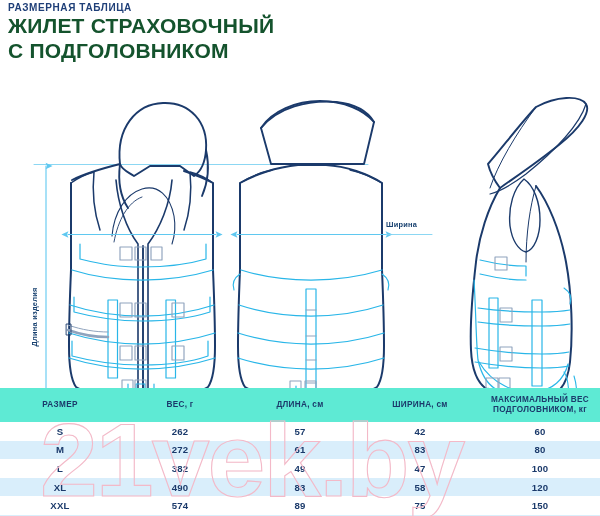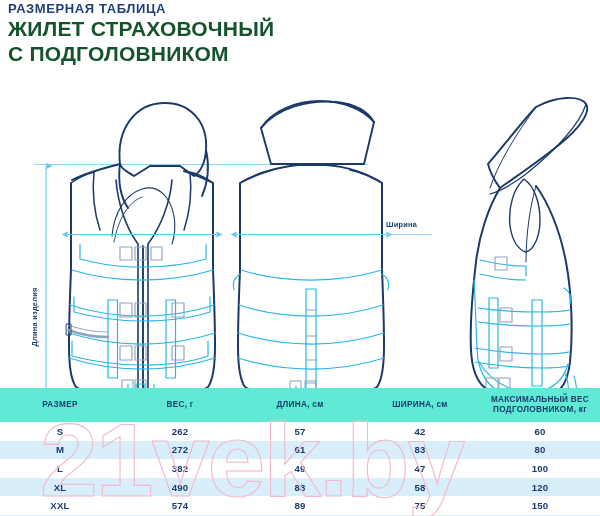--- a/index.html
+++ b/index.html
@@ -8,21 +8,21 @@
     background:#ffffff;
     font-family:"Liberation Sans","DejaVu Sans",sans-serif;
     overflow:hidden;
     position:relative;
   }
   #sheet{position:relative;width:600px;height:516px;overflow:hidden;}
 
   
   .titles{position:absolute;left:8px;top:2px;}
   .t-sub{
-    font-size:13px;font-weight:bold;letter-spacing:0.6px;
+    font-size:10px;font-weight:bold;letter-spacing:0.6px;
     color:#1f3f78;line-height:1.1;margin:0 0 1px 0;
   }
   .t-main{
     font-size:21px;font-weight:bold;letter-spacing:0.2px;
     color:#14532d;line-height:1.18;margin:0;white-space:nowrap;
   }
 
   
   #art{position:absolute;left:8px;top:84px;width:548px;height:305px;}
   #art svg{display:block;}

